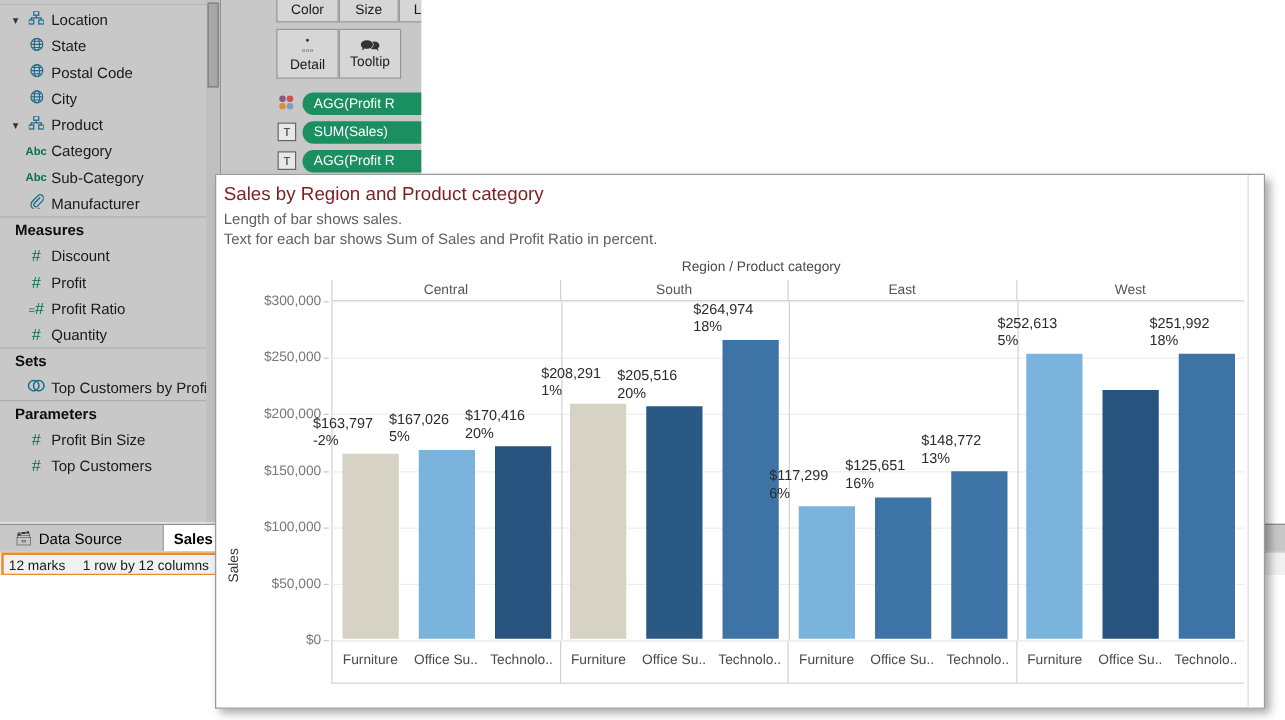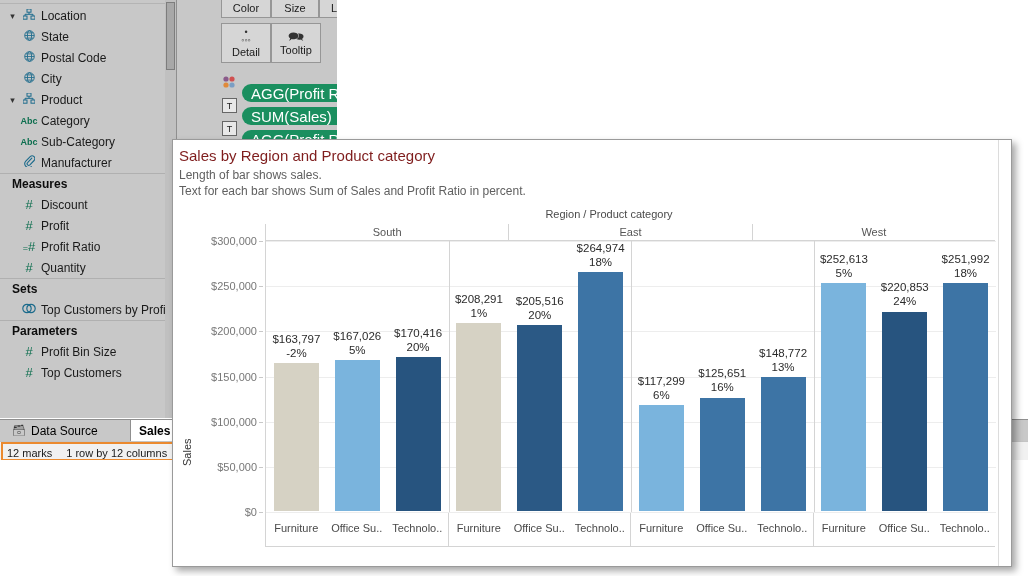--- a/index.html
+++ b/index.html
@@ -134,28 +134,27 @@
     flex-direction: column;
     align-items: center;
     justify-content: center;
   }
   .pill {
     position: absolute;
     height: 18px;
     background: #1a8f5f;
     border-radius: 9px;
     color: #ffffff;
-    font-size: 15px;
+    font-size: 11px;
     display: flex;
     align-items: center;
     padding-left: 9px;
     box-sizing: border-box;
     white-space: nowrap;
     overflow: hidden;
-    margin-top: 10px;
   }
   .pill-ic {
     position: absolute;
     width: 15px; height: 15px;
     border: 1px solid #666;
     background: #e8e8e8;
     box-sizing: border-box;
     font-size: 9px;
     display: flex;
     align-items: center;
@@ -337,21 +336,21 @@
     transform-origin: left top;
     white-space: nowrap;
   }
 
   .bar {
     position: absolute;
     bottom: 1px;
   }
   .barlabel {
     position: absolute;
-    text-align: center;
+    text-align: left;
     font-size: 11.5px;
     color: #2b2b2b;
     line-height: 14px;
     white-space: nowrap;
   }
 
   
   #x-axis {
     position: absolute;
     left: 92px; top: 373px;
@@ -558,20 +557,21 @@
 
 <div id="viz-window">
 
   <div id="viz-title">Sales by Region and Product category</div>
   <div id="viz-sub1">Length of bar shows sales.</div>
   <div id="viz-sub2">Text for each bar shows Sum of Sales and Profit Ratio in percent.</div>
 
   <div id="col-title">Region / Product category</div>
 
   <div id="region-band">
+      <div class="region-cell">Central</div>
       <div class="region-cell">South</div>
       <div class="region-cell">East</div>
       <div class="region-cell">West</div>
     </div>
 
   <div id="y-axis">
       <div class="ytick" style="top:271px;">$0</div>
       <div class="ytickmark" style="top:271px;"></div>
       <div class="ytick" style="top:225.83333333333334px;">$50,000</div>
       <div class="ytickmark" style="top:225.83333333333334px;"></div>
@@ -613,21 +613,20 @@
       <div class="bar" style="left:372.9166666666667px;width:45px;height:105.96009666666666px;background:#7ab4dd;"></div>
       <div class="barlabel" style="left:349.4166666666667px;width:92px;top:133.03990333333334px;"><span>$117,299</span><br><span>6%</span></div>
       <div class="bar" style="left:433.75px;width:45px;height:113.50473666666667px;background:#3d74a5;"></div>
       <div class="barlabel" style="left:410.25px;width:92px;top:125.49526333333333px;"><span>$125,651</span><br><span>16%</span></div>
       <div class="bar" style="left:494.58333333333337px;width:45px;height:134.39070666666666px;background:#3d74a5;"></div>
       <div class="barlabel" style="left:471.08333333333337px;width:92px;top:104.60929333333334px;"><span>$148,772</span><br><span>13%</span></div>
       <div class="panel-sep" style="left:547.5px;"></div>
       <div class="bar" style="left:555.4166666666666px;width:45px;height:228.19374333333334px;background:#7ab4dd;"></div>
       <div class="barlabel" style="left:531.9166666666666px;width:92px;top:10.806256666666656px;"><span>$252,613</span><br><span>5%</span></div>
       <div class="bar" style="left:616.25px;width:45px;height:199.50387666666668px;background:#27547f;"></div>
-      <div class="barlabel" style="left:592.75px;width:92px;top:39.496123333333315px;"><span>$220,853</span><br><span>24%</span></div>
       <div class="bar" style="left:677.0833333333333px;width:45px;height:227.63277333333335px;background:#3d74a5;"></div>
       <div class="barlabel" style="left:653.5833333333333px;width:92px;top:11.367226666666653px;"><span>$251,992</span><br><span>18%</span></div>
     </div>
 
   <div id="x-axis">
       <div class="xcell">
         <div class="xlab">Furniture</div>
         <div class="xlab">Office Su..</div>
         <div class="xlab">Technolo..</div>
       </div>

